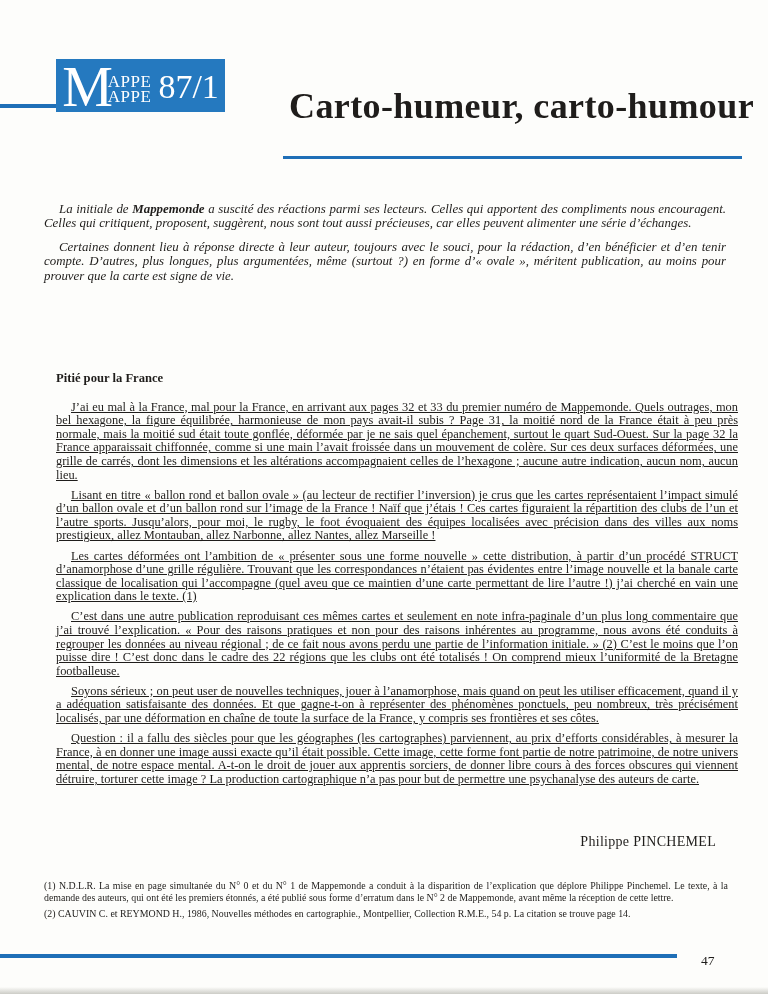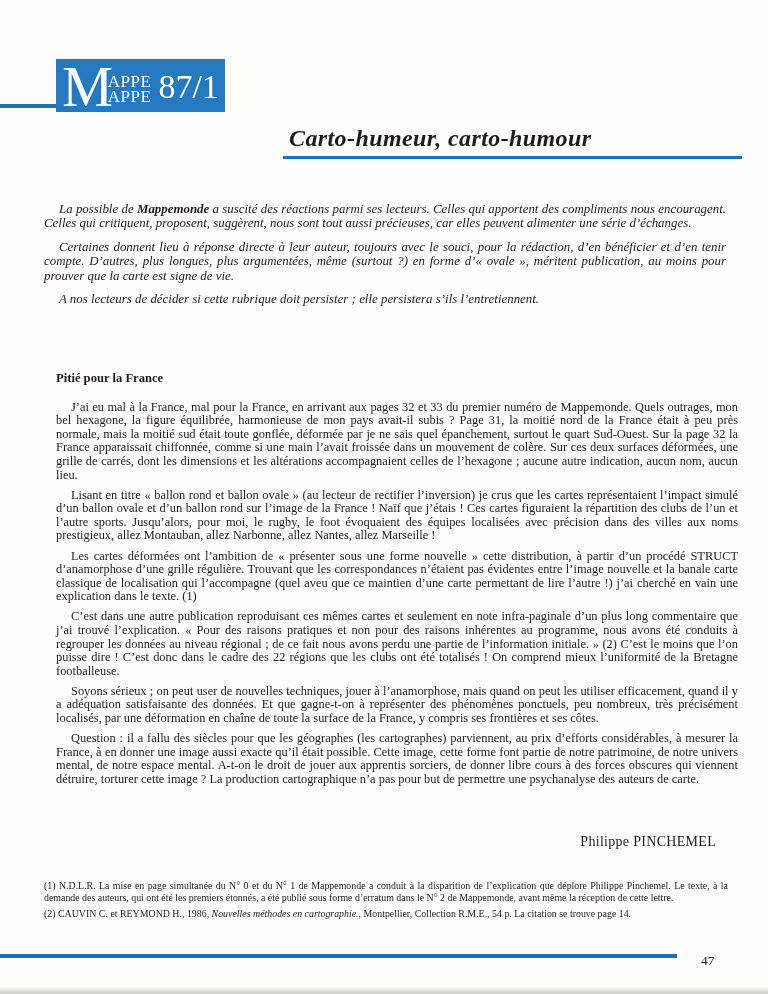--- a/index.html
+++ b/index.html
@@ -42,23 +42,22 @@
   }
   .logo-stack span{
     font-size:17px;line-height:15px;letter-spacing:0.5px;font-weight:400;
   }
   .logo-issue{
     font-size:34px;line-height:30px;margin-left:7px;margin-top:2px;
     font-weight:400;
   }
   .article-title{
     position:absolute;left:289px;top:85px;
-    font-style:italic;font-size:24px;letter-spacing:0.4px;
+    font-size:36px;letter-spacing:0.4px;
     white-space:nowrap;
-    margin-top:40px;
   }
   .title-rule{
     position:absolute;left:283px;top:156px;width:459px;height:3px;
     background:var(--rule-blue);
   }
 
   
   .intro-block{
     position:absolute;left:44px;top:202px;width:682px;
     font-style:italic;font-size:12.9px;line-height:14.4px;
@@ -68,34 +67,34 @@
   .intro-block .b{font-weight:700;margin-top:30px;}
 
   
   .article-block{
     position:absolute;left:56px;top:372px;width:682px;
     font-size:12.4px;line-height:13.6px;text-align:justify;
   }
   .section-heading{
     font-size:12.6px;font-weight:700;margin-bottom:15px;
   }
-  .article-block p.body-p{text-indent:15px;margin-bottom:6.5px;}
+  .article-block p.body-p{text-indent:15px;margin-bottom:6.5px;text-decoration:underline;}
 
   .signature{
     position:absolute;right:52px;top:834px;
     font-size:14px;letter-spacing:0.3px;
   }
 
   
   .footnotes{
     position:absolute;left:44px;top:880px;width:684px;
     font-size:9.9px;line-height:12.2px;text-align:justify;
   }
   .footnotes p{margin-bottom:3.5px;}
-  .footnotes .i{font-style:italic;margin-top:48px;}
+  .footnotes .i{margin-top:48px;}
 
   
   .footer-rule{
     position:absolute;left:0;top:954px;width:677px;height:3.5px;
     background:var(--rule-blue);
   }
   .page-number{
     position:absolute;left:701px;top:945px;
     font-size:13.5px;
     margin-top:8px;
@@ -118,23 +117,22 @@
       <span>APPE</span>
       <span>APPE</span>
     </span>
     <span class="logo-issue">87/1</span>
   </div>
 
   <h1 class="article-title">Carto-humeur, carto-humour</h1>
   <div class="title-rule"></div>
 
   <div class="intro-block">
-    <p><span>La possible de </span><span class="b">Mappemonde</span><span> a suscité des réactions parmi ses lecteurs. Celles qui apportent des compliments nous encouragent. Celles qui critiquent, proposent, suggèrent, nous sont tout aussi précieuses, car elles peuvent alimenter une série d’échanges.</span></p>
+    <p><span>La initiale de </span><span class="b">Mappemonde</span><span> a suscité des réactions parmi ses lecteurs. Celles qui apportent des compliments nous encouragent. Celles qui critiquent, proposent, suggèrent, nous sont tout aussi précieuses, car elles peuvent alimenter une série d’échanges.</span></p>
     <p>Certaines donnent lieu à réponse directe à leur auteur, toujours avec le souci, pour la rédaction, d’en bénéficier et d’en tenir compte. D’autres, plus longues, plus argumentées, même (surtout ?) en forme d’« ovale », méritent publication, au moins pour prouver que la carte est signe de vie.</p>
-    <p>A nos lecteurs de décider si cette rubrique doit persister ; elle persistera s’ils l’entretiennent.</p>
   </div>
 
   <div class="article-block">
     <h2 class="section-heading">Pitié pour la France</h2>
     <p class="body-p">J’ai eu mal à la France, mal pour la France, en arrivant aux pages 32 et 33 du premier numéro de Mappemonde. Quels outrages, mon bel hexagone, la figure équilibrée, harmonieuse de mon pays avait-il subis ? Page 31, la moitié nord de la France était à peu près normale, mais la moitié sud était toute gonflée, déformée par je ne sais quel épanchement, surtout le quart Sud-Ouest. Sur la page 32 la France apparaissait chiffonnée, comme si une main l’avait froissée dans un mouvement de colère. Sur ces deux surfaces déformées, une grille de carrés, dont les dimensions et les altérations accompagnaient celles de l’hexagone ; aucune autre indication, aucun nom, aucun lieu.</p>
     <p class="body-p">Lisant en titre « ballon rond et ballon ovale » (au lecteur de rectifier l’inversion) je crus que les cartes représentaient l’impact simulé d’un ballon ovale et d’un ballon rond sur l’image de la France ! Naïf que j’étais ! Ces cartes figuraient la répartition des clubs de l’un et l’autre sports. Jusqu’alors, pour moi, le rugby, le foot évoquaient des équipes localisées avec précision dans des villes aux noms prestigieux, allez Montauban, allez Narbonne, allez Nantes, allez Marseille !</p>
     <p class="body-p">Les cartes déformées ont l’ambition de « présenter sous une forme nouvelle » cette distribution, à partir d’un procédé STRUCT d’anamorphose d’une grille régulière. Trouvant que les correspondances n’étaient pas évidentes entre l’image nouvelle et la banale carte classique de localisation qui l’accompagne (quel aveu que ce maintien d’une carte permettant de lire l’autre !) j’ai cherché en vain une explication dans le texte. (1)</p>
     <p class="body-p">C’est dans une autre publication reproduisant ces mêmes cartes et seulement en note infra-paginale d’un plus long commentaire que j’ai trouvé l’explication. « Pour des raisons pratiques et non pour des raisons inhérentes au programme, nous avons été conduits à regrouper les données au niveau régional ; de ce fait nous avons perdu une partie de l’information initiale. » (2) C’est le moins que l’on puisse dire ! C’est donc dans le cadre des 22 régions que les clubs ont été totalisés ! On comprend mieux l’uniformité de la Bretagne footballeuse.</p>
     <p class="body-p">Soyons sérieux ; on peut user de nouvelles techniques, jouer à l’anamorphose, mais quand on peut les utiliser efficacement, quand il y a adéquation satisfaisante des données. Et que gagne-t-on à représenter des phénomènes ponctuels, peu nombreux, très précisément localisés, par une déformation en chaîne de toute la surface de la France, y compris ses frontières et ses côtes.</p>
     <p class="body-p">Question : il a fallu des siècles pour que les géographes (les cartographes) parviennent, au prix d’efforts considérables, à mesurer la France, à en donner une image aussi exacte qu’il était possible. Cette image, cette forme font partie de notre patrimoine, de notre univers mental, de notre espace mental. A-t-on le droit de jouer aux apprentis sorciers, de donner libre cours à des forces obscures qui viennent détruire, torturer cette image ? La production cartographique n’a pas pour but de permettre une psychanalyse des auteurs de carte.</p>

